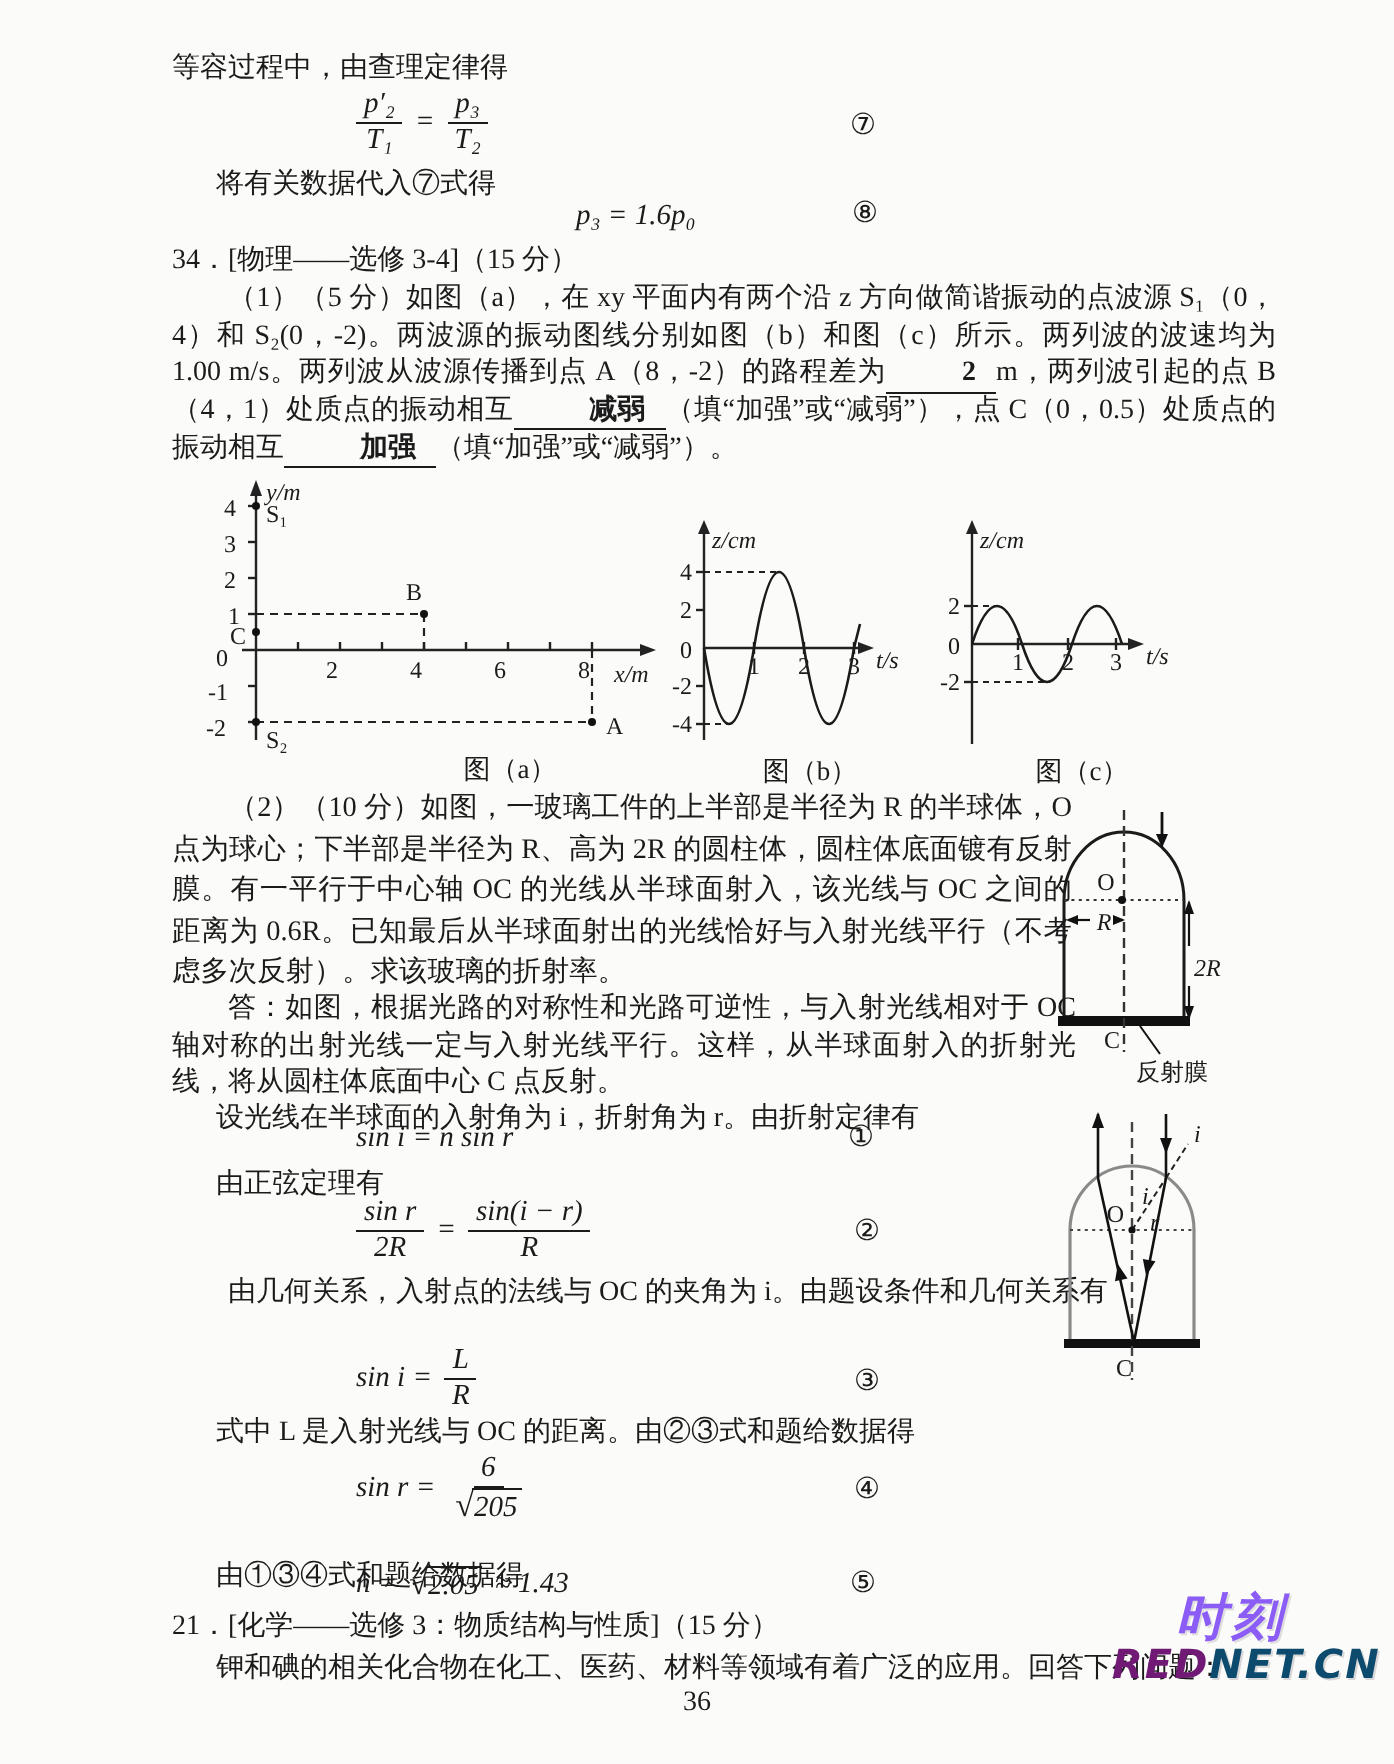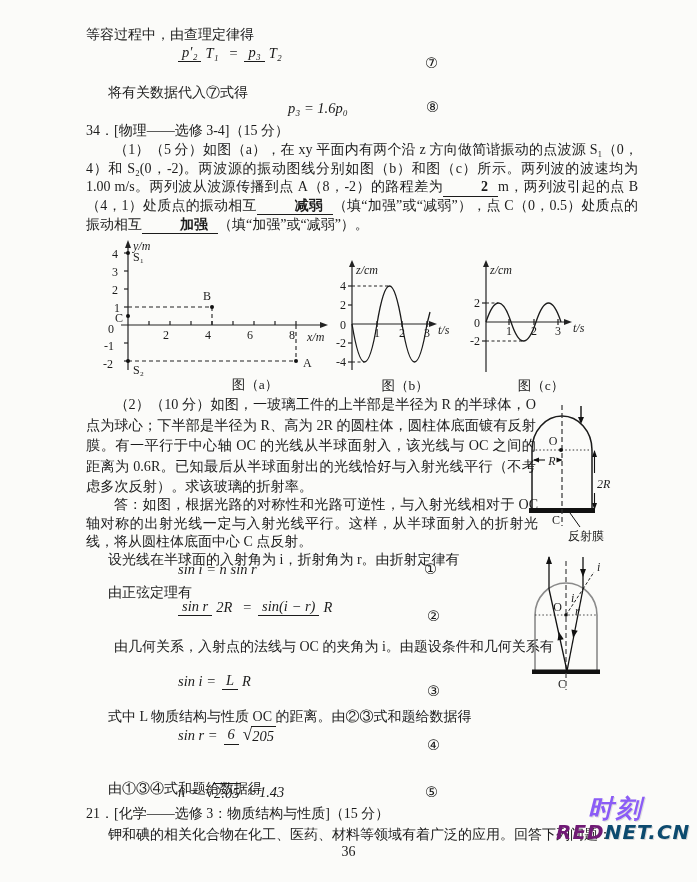--- a/index.html
+++ b/index.html
@@ -9,21 +9,21 @@
     font-family:"Liberation Serif","DejaVu Serif",serif;
   }
   .abs{position:absolute;}
   .txt{font-size:14px;line-height:18.7px;text-align:justify;}
   .p2{font-size:14.2px;line-height:20.6px;}
   .ind{text-indent:2em;}
   .eq{
     display:inline-flex;align-items:center;gap:6px;
     font-style:italic;font-size:14.5px;white-space:nowrap;
   }
-  .frac{display:inline-flex;align-items:center;text-align:right;}
+  .frac{display:inline-flex;flex-direction:column;align-items:center;text-align:right;}
   .frac .num{padding:0 4px;border-bottom:1.2px solid #1b1b1b;line-height:1.2;}
   .frac .den{padding:0 4px;line-height:1.2;}
   .radi{display:inline-flex;align-items:flex-start;}
   .radi .sq{font-size:17px;line-height:1.1;font-style:normal;}
   .radi .ov{border-top:1.3px solid #1b1b1b;padding:0 2px 0 1px;margin-left:-1px;line-height:1.25;}
   .tag{
     font-family:"DejaVu Sans","Liberation Sans",sans-serif;
     font-size:14.5px;font-style:normal;color:#1b1b1b;
   }
   .blank{
@@ -231,21 +231,21 @@
 
 <div class="abs eq" style="left:178px;top:672px">
   <span>sin i =</span>
   <span class="frac">
     <span class="num">L</span>
     <span class="den">R</span>
   </span>
 </div>
 <span class="abs tag" style="left:427px;top:683px">③</span>
 
-<div class="abs txt" style="left:108px;top:708px;width:400px">式中 L 物质结构与性质 OC 的距离。由②③式和题给数据得</div>
+<div class="abs txt" style="left:108px;top:708px;width:400px">式中 L 是入射光线与 OC 的距离。由②③式和题给数据得</div>
 
 <div class="abs eq" style="left:178px;top:726px">
   <span>sin r =</span>
   <span class="frac">
     <span class="num">6</span>
     <span class="den"><span class="radi">
           <span class="sq">√</span>
           <span class="ov">205</span>
         </span></span>
   </span>

